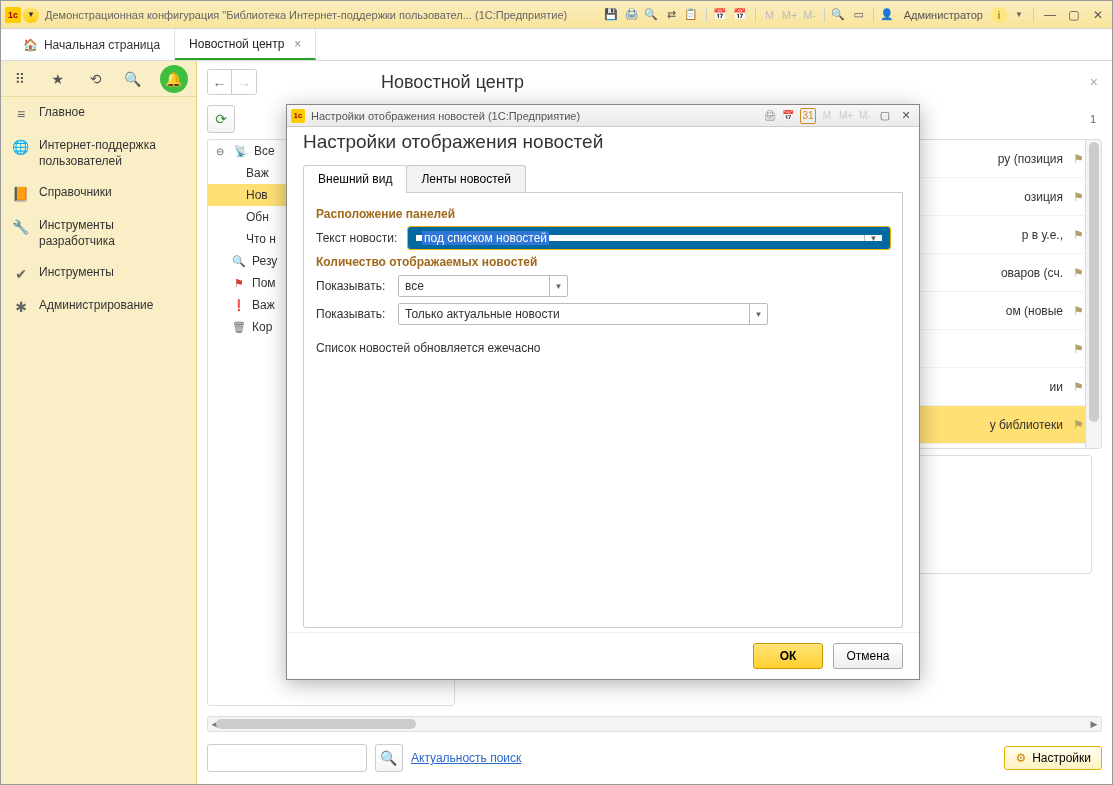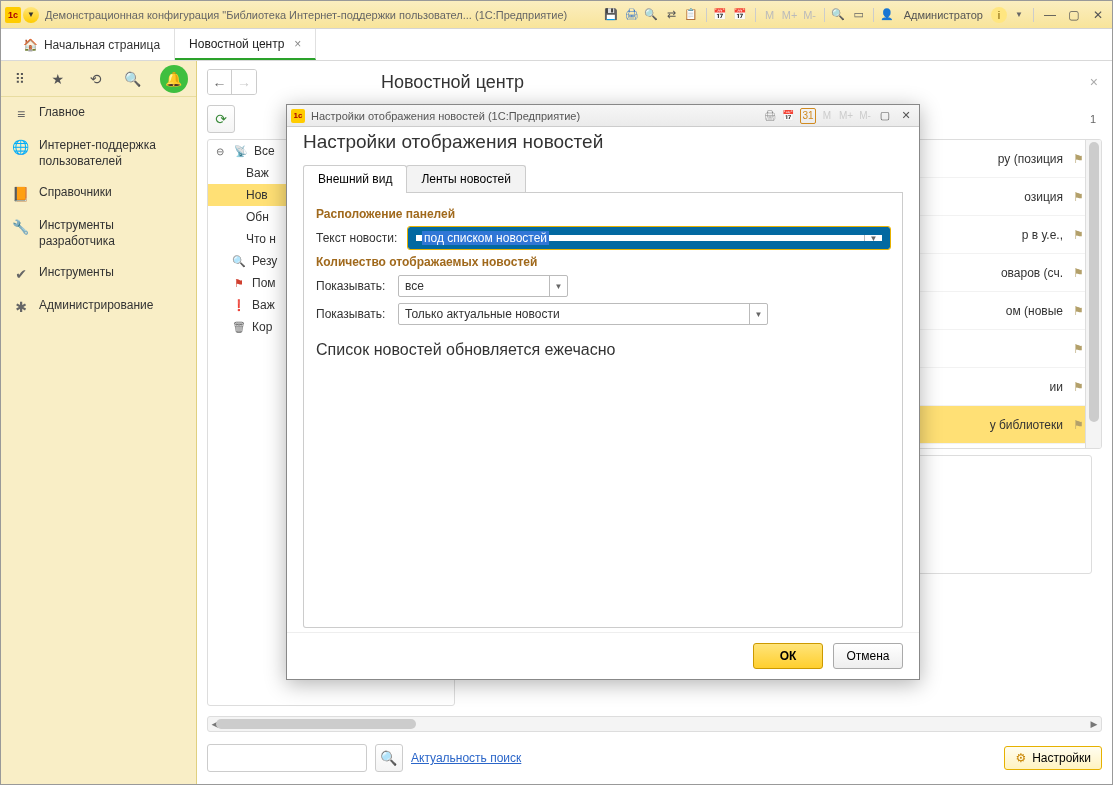--- a/index.html
+++ b/index.html
@@ -97,21 +97,21 @@
 .mtab.active::after { content:''; position:absolute; left:0; right:0; bottom:-1px; height:1px; background:#fff; }
 .modal-inner { border:1px solid #ccc; border-top:none; flex:1; padding: 10px 12px; font-size:12px; color:#333; border-radius:0 0 3px 3px; }
 .section-title { color:#a0691c; font-weight:bold; font-size:12px; margin: 4px 0 6px; }
 .form-row { display:flex; align-items:center; margin-bottom:6px; gap:6px; }
 .form-row .lbl { min-width: 86px; font-size:12px; white-space:nowrap; }
 .form-row .lbl.sm { min-width: 76px; }
 .dropdown { position:relative; border:1px solid #bbb; height:22px; display:flex; align-items:center; padding: 0 20px 0 6px; font-size:12px; background:#fff; border-radius:2px; }
 .dropdown .dd-arrow { position:absolute; right:0; top:0; bottom:0; width:18px; border-left:1px solid #bbb; display:flex;align-items:center;justify-content:center; font-size:8px; color:#666; cursor:pointer; }
 .dropdown.highlight { border: 8px solid #0369a1; outline: 1px solid #e6b100; }
 .dropdown.highlight .dd-value { background:#3076d6; color:#fff; padding:0 2px; display:inline-block; }
-.static-text { font-size:16px; margin: 16px 0; }
+.static-text { font-size:12px; margin: 16px 0; }
 
 .modal-footer { padding: 10px 16px; display:flex; justify-content:flex-end; gap:10px; border-top:1px solid #eee; }
 .btn { min-width:70px; height:26px; border:1px solid #aaa; border-radius:3px; background:linear-gradient(#fff,#eee); font-size:12px; cursor:pointer; }
 .btn.primary { background:linear-gradient(#ffe47a,#ffcf2e); border-color:#cc9900; font-weight:bold; }
 </style>
 </head>
 <body>
 
 <div class="main-window">
 

